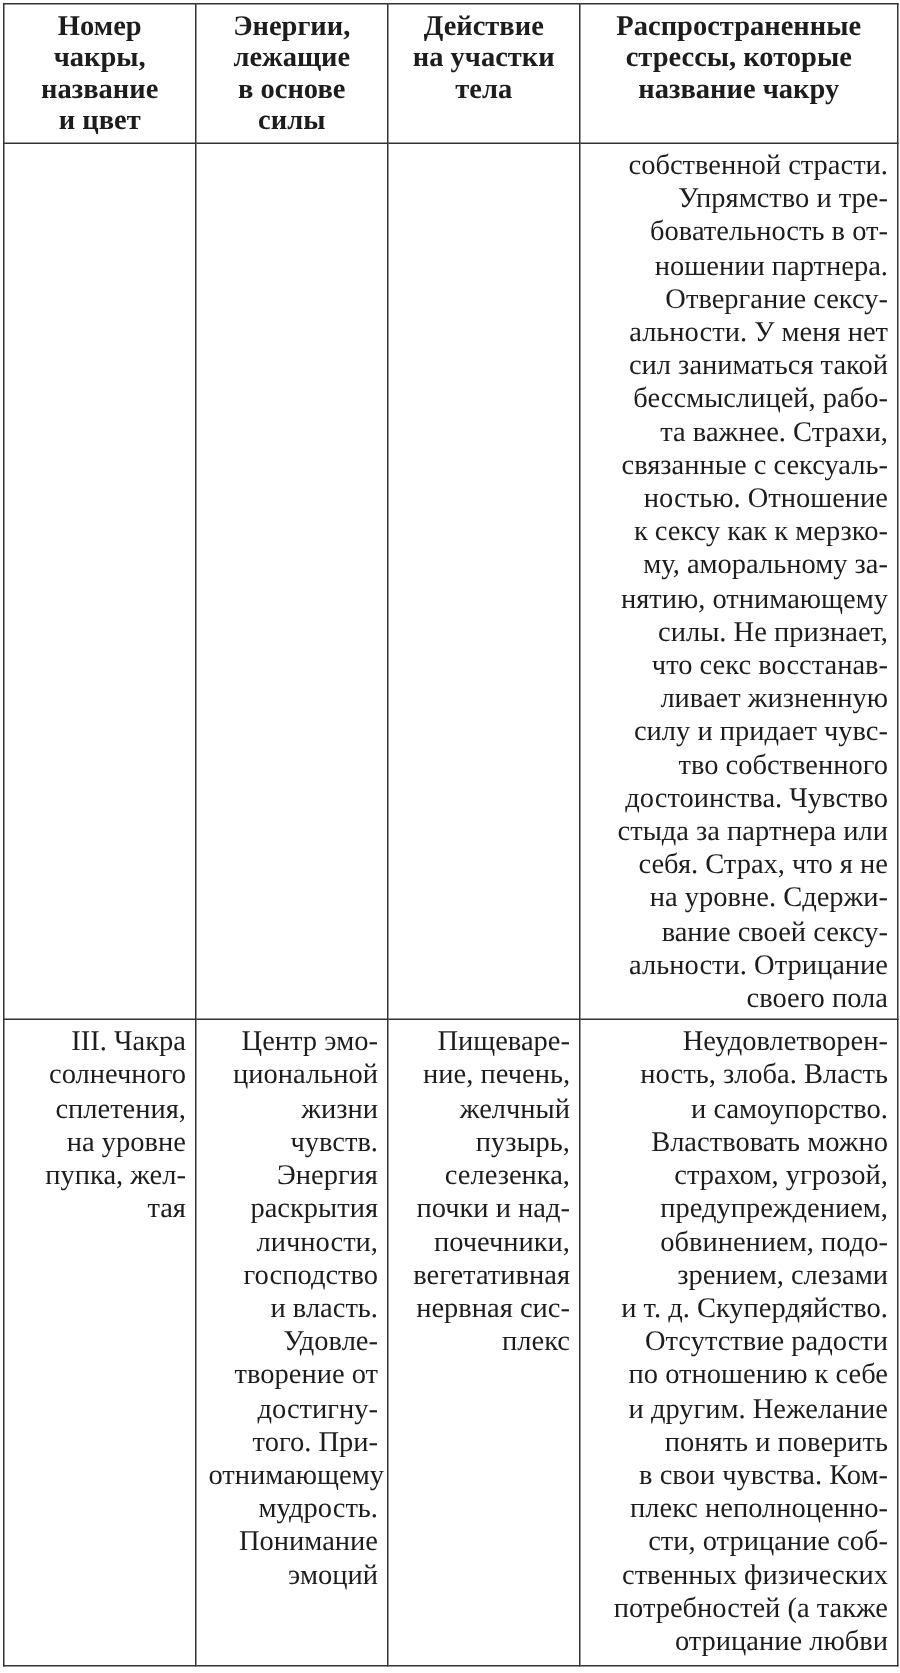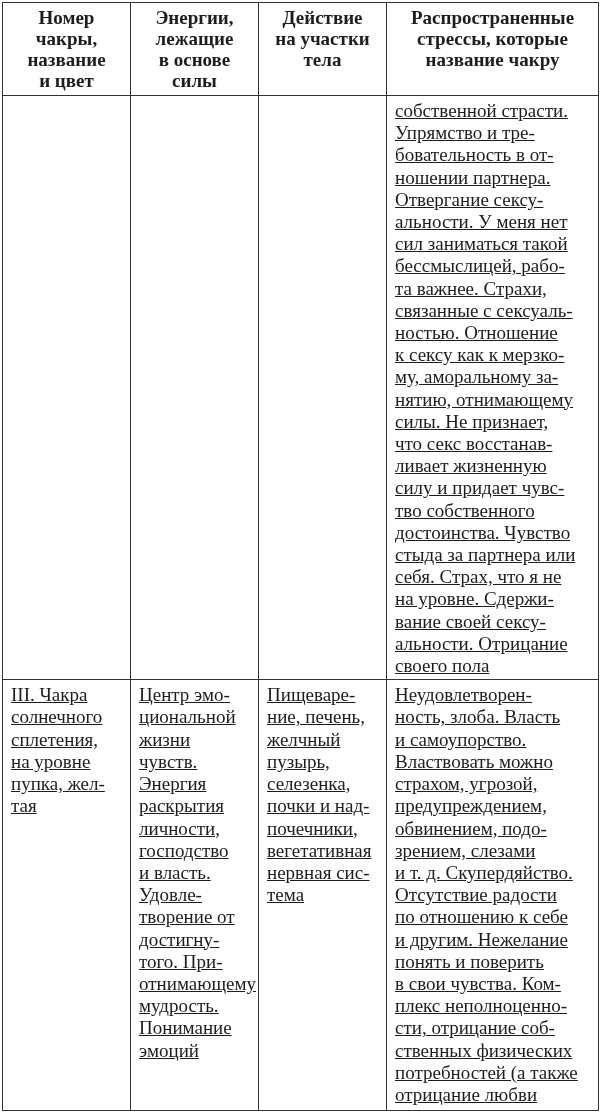--- a/index.html
+++ b/index.html
@@ -35,23 +35,22 @@
     font-weight: bold;
     font-size: 19px;
     line-height: 21px;
     text-align: center;
     padding: 4px 2px 4px 2px;
     height: 82px;
   }
   table.chakra-table td {
     font-size: 19px;
     line-height: 22.2px;
-    text-align: left;
+    text-align: right;
     padding: 4px 6px 2px 8px;
-    text-decoration: underline;
   }
   tr.row-carryover td { height: 576px; }
   tr.row-chakra-3 td { height: 424px; margin-left: 46px; }
 </style>
 </head>
 <body>
 
 <table class="chakra-table">
   <colgroup>
     <col class="c1">
@@ -135,21 +134,21 @@
 эмоций</td>
       <td>Пищеваре-
 ние, печень,
 желчный
 пузырь,
 селезенка,
 почки и над-
 почечники,
 вегетативная
 нервная сис-
-тема</td>
+плекс</td>
       <td>Неудовлетворен-
 ность, злоба. Власть
 и самоупорство.
 Властвовать можно
 страхом, угрозой,
 предупреждением,
 обвинением, подо-
 зрением, слезами
 и т. д. Скупердяйство.
 Отсутствие радости

